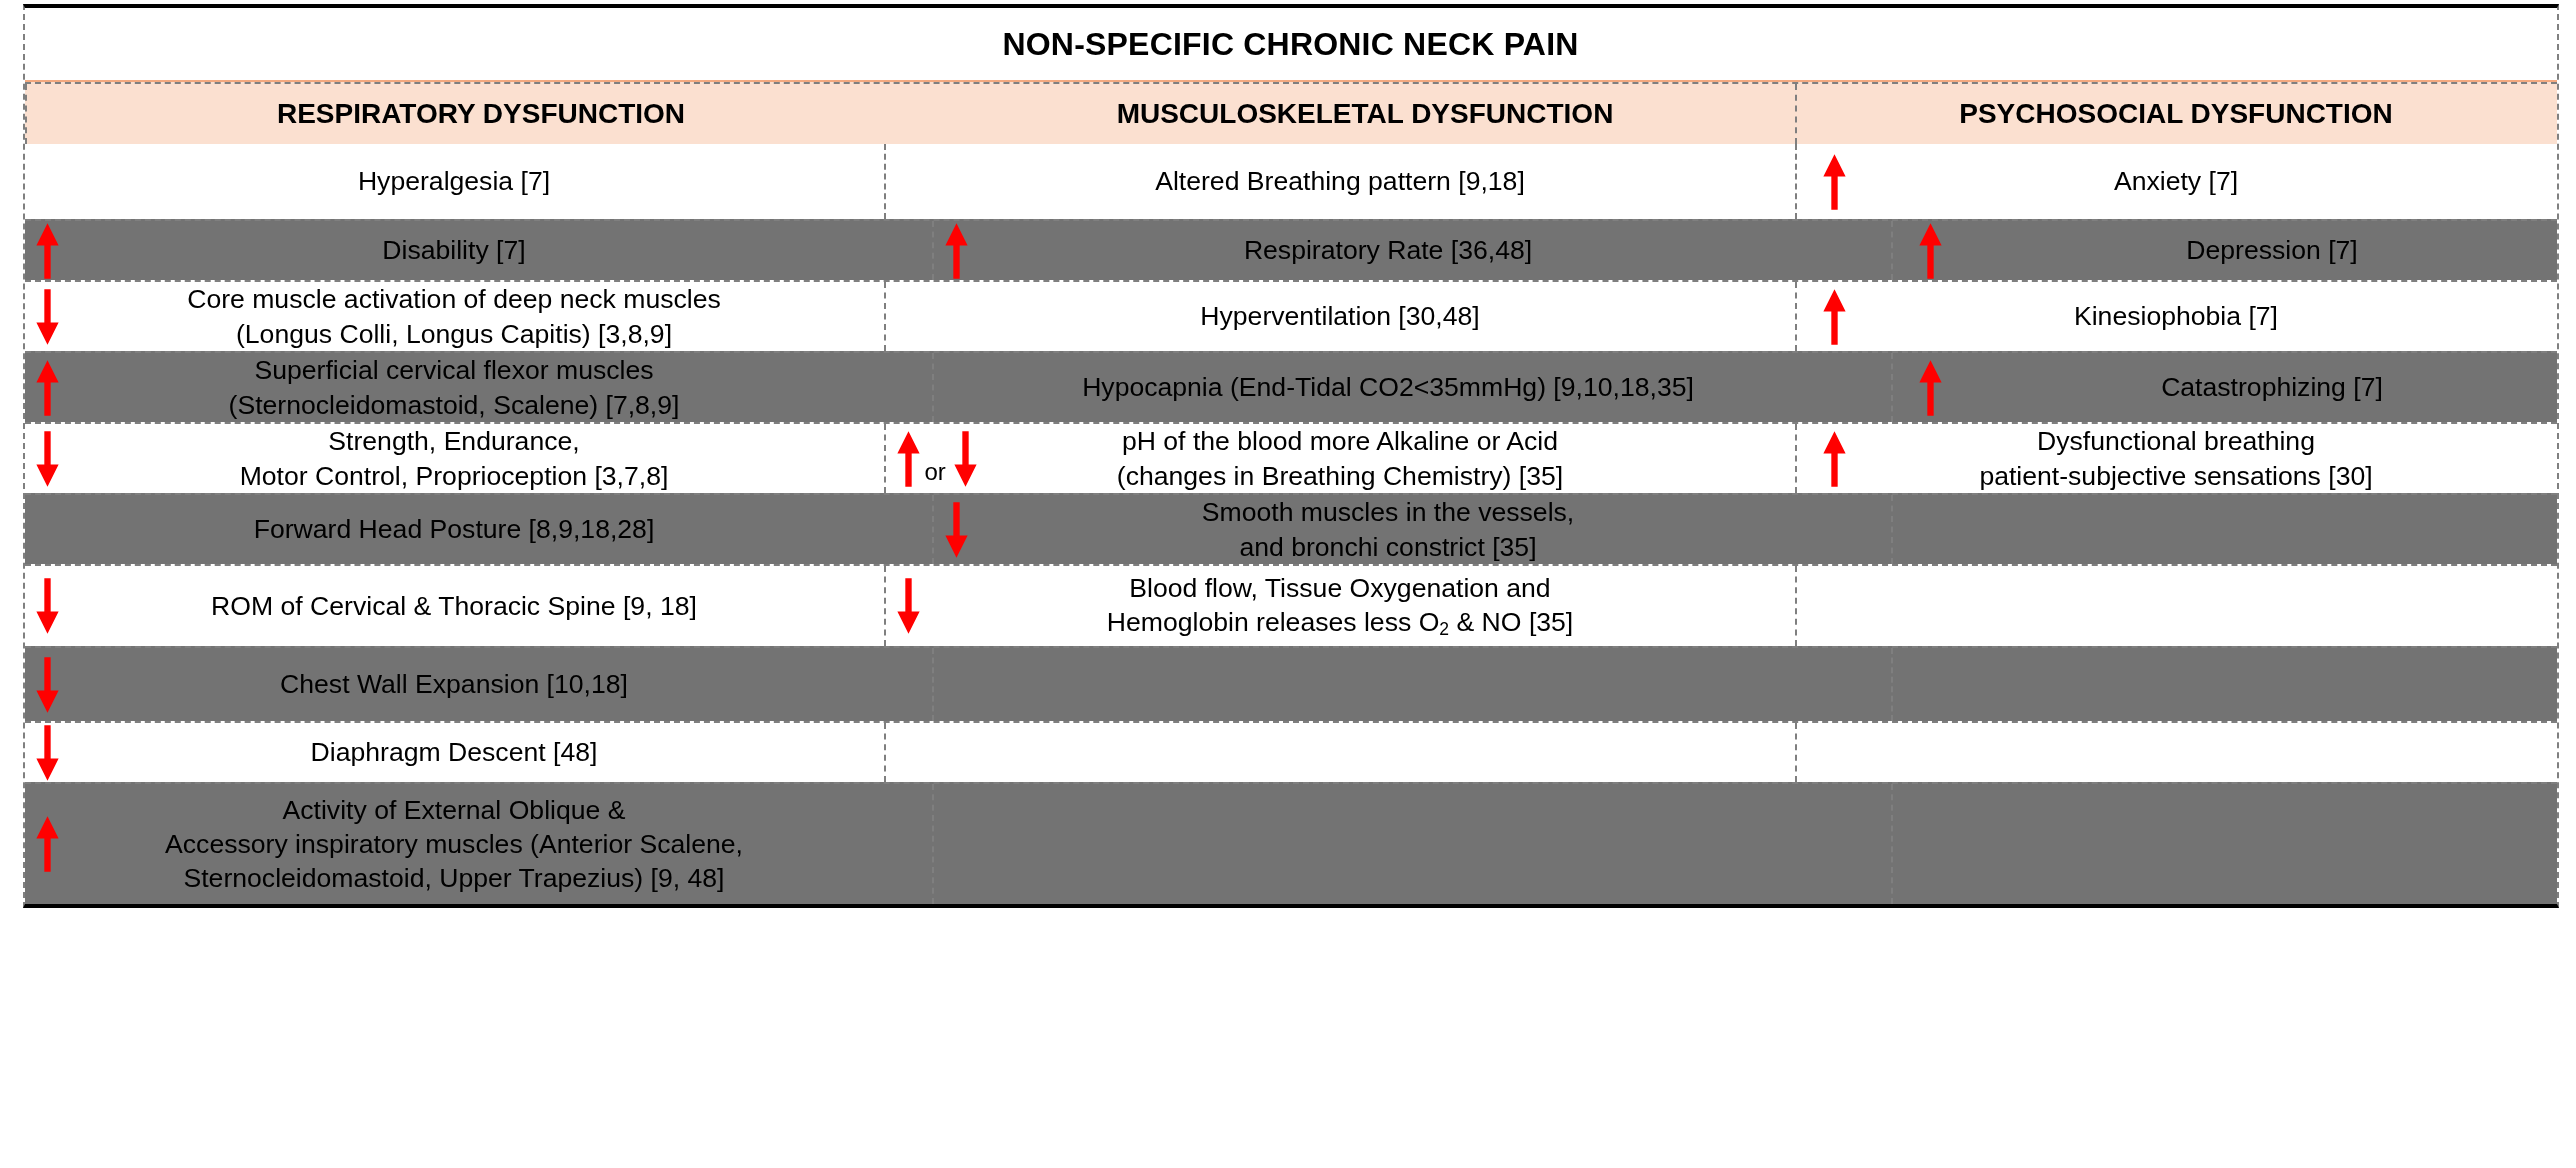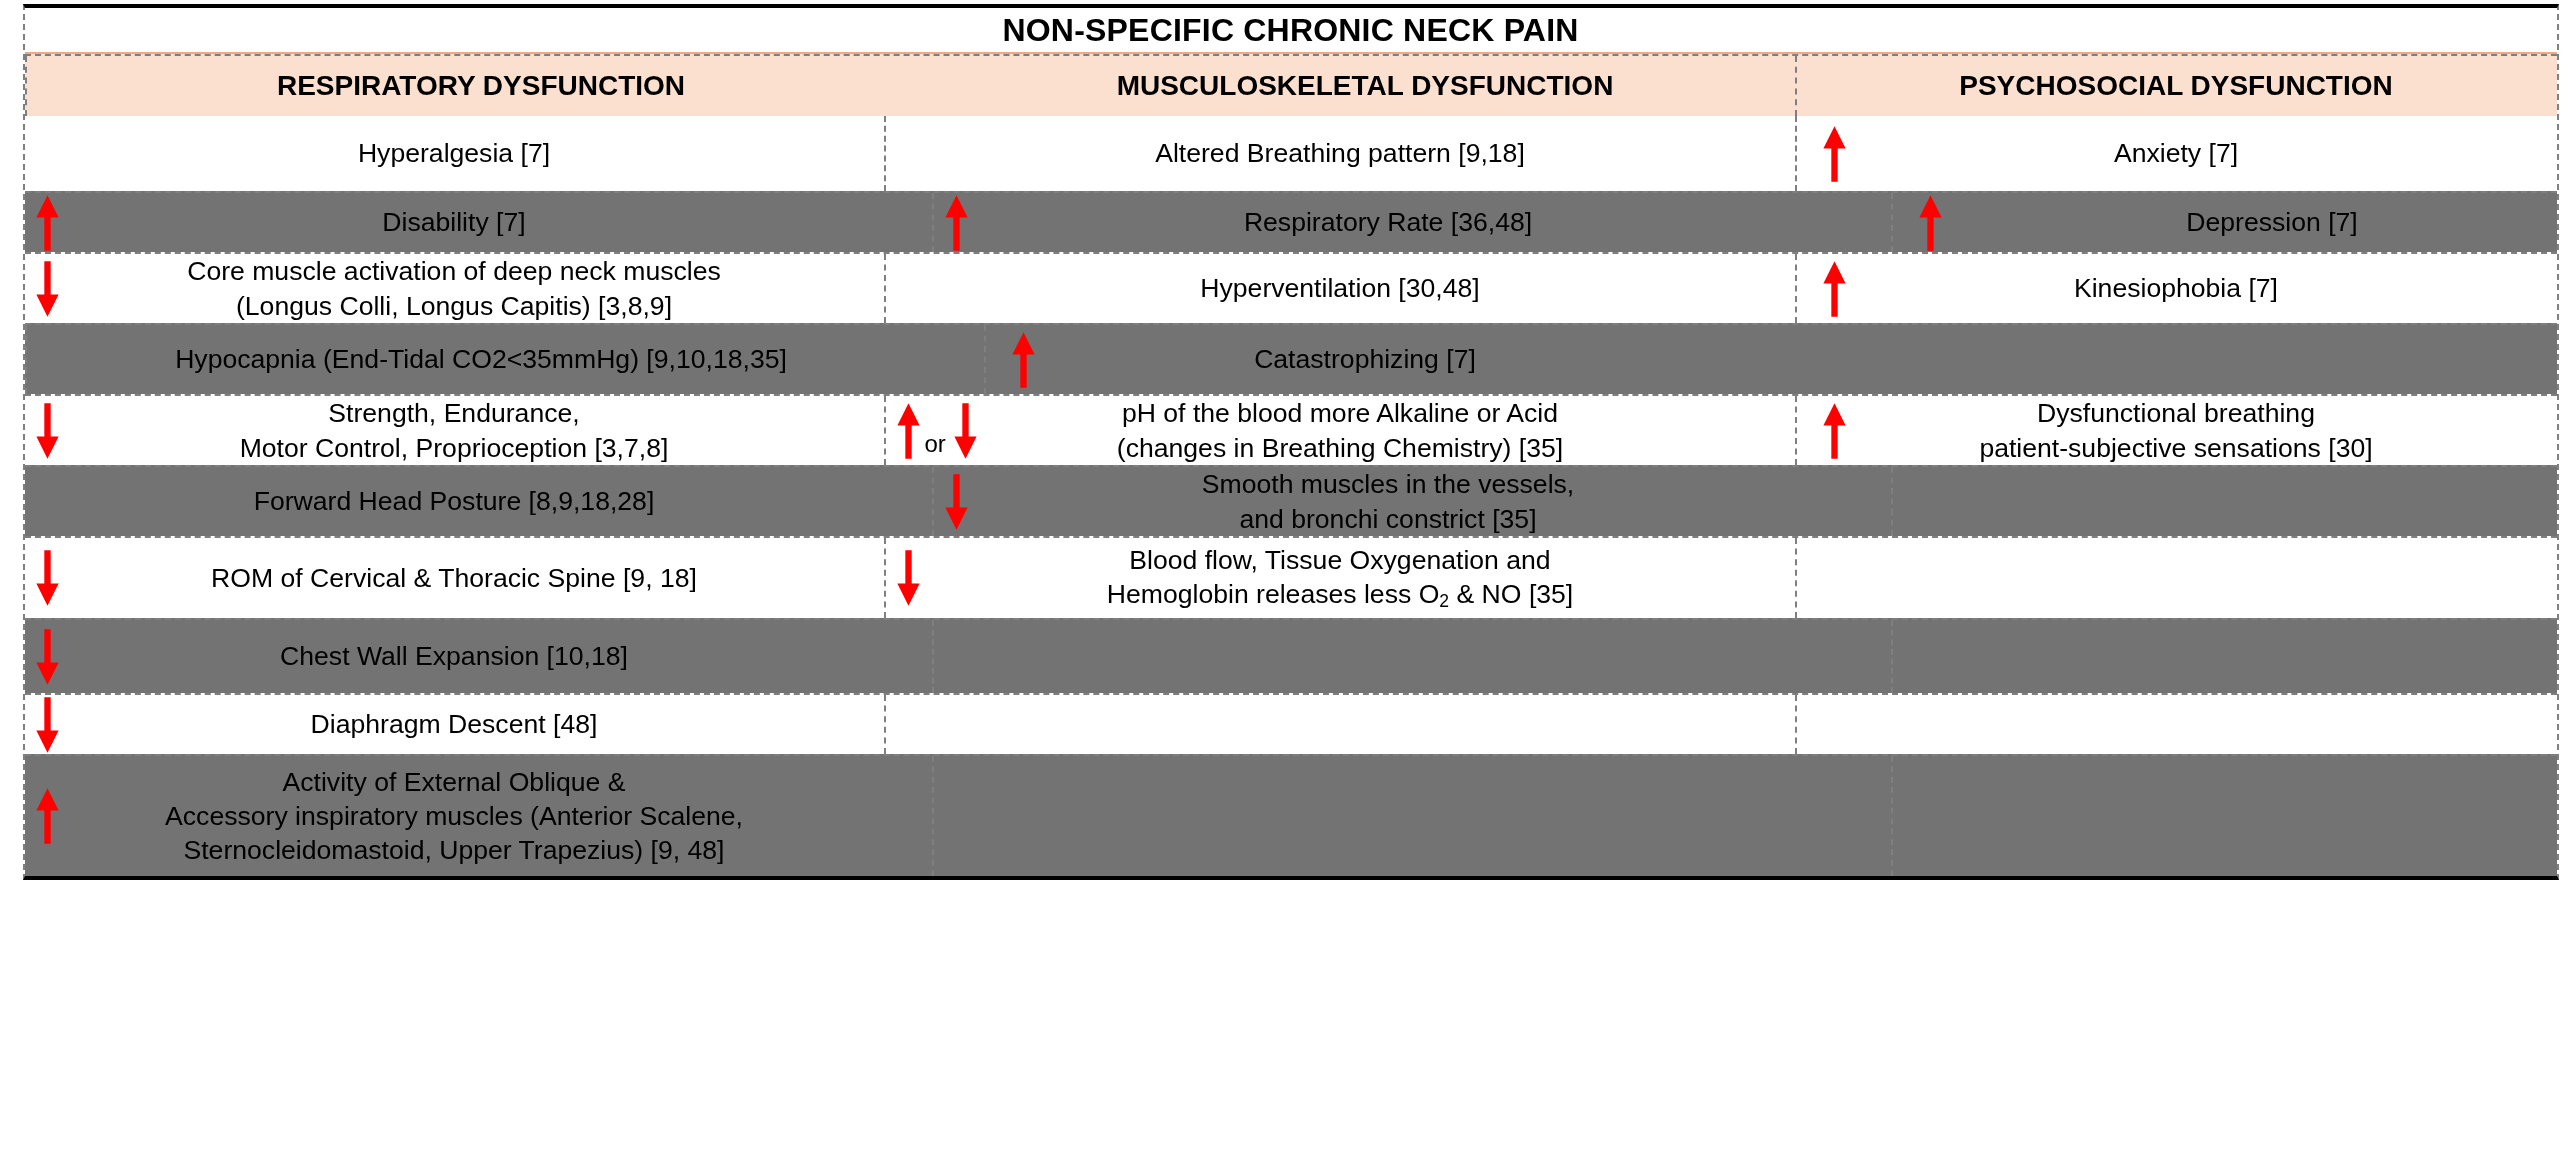--- a/index.html
+++ b/index.html
@@ -22,21 +22,21 @@
   .row{
     display:flex;
     box-sizing:border-box;
     width:100%;
   }
   
   .row + .row{ border-top:2.4px dashed #7f7f7f; }
 
   .title-row{
     background:#ffffff;
-    height:46px;
+    height:74px;
     border-bottom:2.4px solid #f3a97f;
   }
   .title-cell{
     flex:1 1 100%;
     display:flex;align-items:center;justify-content:center;
     font-weight:bold;
     font-size:32px;
     letter-spacing:0.2px;
     color:#000;
   }
@@ -188,20 +188,31 @@
             <svg width="27" height="60" viewBox="0 0 34 74">
               <polygon points="17,2 31,30 21,30 21,72 13,72 13,30 3,30" fill="#FF0000"></polygon>
             </svg>
           </span>
           <div class="cell-inner">
             <div>Kinesiophobia [7]</div>
           </div>
         </div>
       </div>
       <div class="row peach" style="height:71px">
+        <div class="cell c1">
+          <span class="arrow" style="left:9.7px">
+            <svg width="27" height="60" viewBox="0 0 34 74">
+              <polygon points="17,2 31,30 21,30 21,72 13,72 13,30 3,30" fill="#FF0000"></polygon>
+            </svg>
+          </span>
+          <div class="cell-inner">
+            <div>Superficial cervical flexor muscles</div>
+            <div>(Sternocleidomastoid, Scalene) [7,8,9]</div>
+          </div>
+        </div>
         <div class="cell c2">
           <div class="cell-inner">
             <div>Hypocapnia  (End-Tidal CO2&lt;35mmHg) [9,10,18,35]</div>
           </div>
         </div>
         <div class="cell c3">
           <span class="arrow" style="left:24px">
             <svg width="27" height="60" viewBox="0 0 34 74">
               <polygon points="17,2 31,30 21,30 21,72 13,72 13,30 3,30" fill="#FF0000"></polygon>
             </svg>

